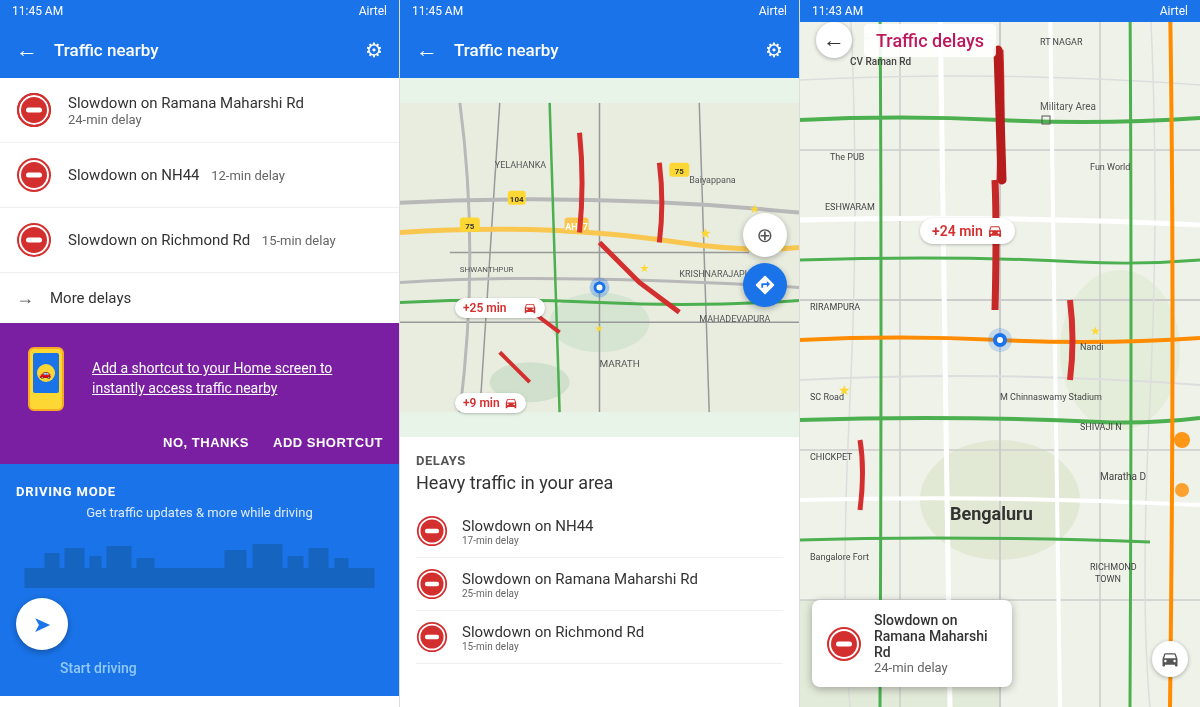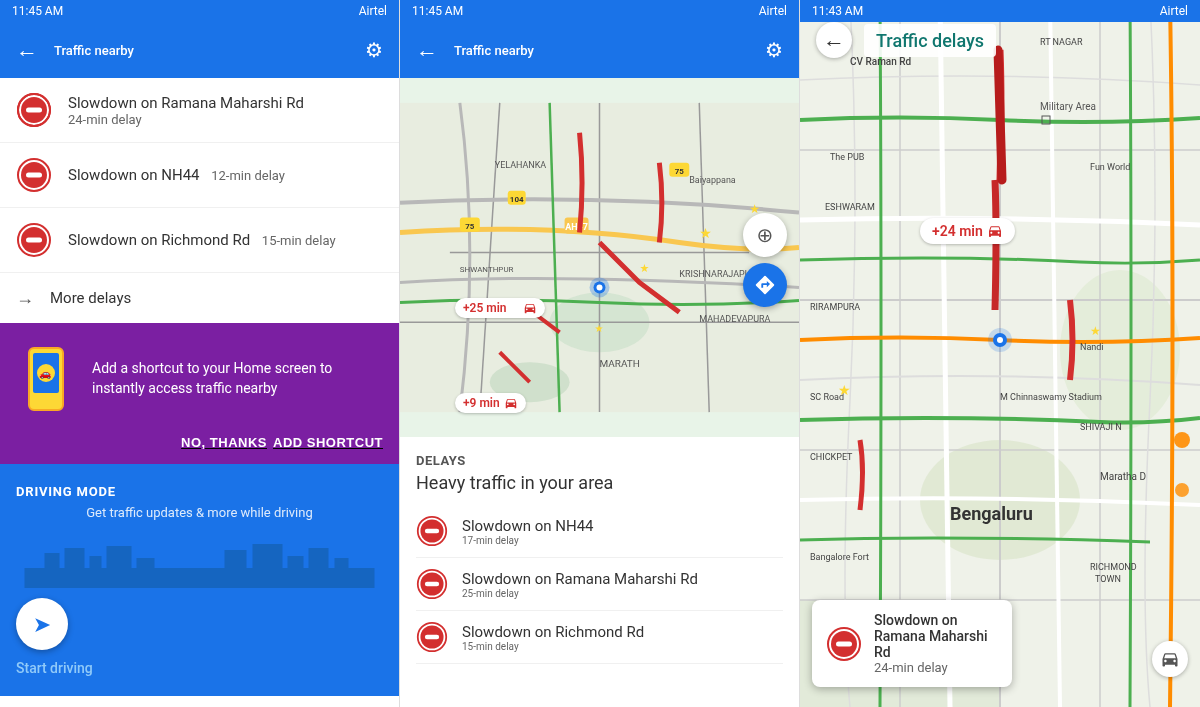--- a/index.html
+++ b/index.html
@@ -2,21 +2,21 @@
 <html><head>
   <meta charset="utf-8">
   <style>
     * { margin: 0; padding: 0; box-sizing: border-box; }
     body { width: 1200px; height: 707px; display: flex; font-family: 'Roboto', Arial, sans-serif; overflow: hidden; background: #fff; }
 
     
     .panel { width: 400px; height: 707px; display: flex; flex-direction: column; border-right: 1px solid #ddd; }
     .panel-header { background: #1a73e8; display: flex; align-items: center; padding: 0 16px; height: 56px; flex-shrink: 0; }
     .panel-header .back-icon { color: white; font-size: 22px; cursor: pointer; margin-right: 16px; }
-    .panel-header .title { color: white; font-size: 13px; font-weight: 500; flex: 1; }
+    .panel-header .title { color: white; font-size: 17px; font-weight: 500; flex: 1; }
     .panel-header .settings-icon { color: white; font-size: 20px; cursor: pointer; }
     .status-bar { background: #1a73e8; color: white; font-size: 12px; display: flex; justify-content: space-between; padding: 4px 12px; height: 22px; align-items: center; }
 
     .traffic-list { flex: 1; overflow-y: auto; }
     .traffic-item { display: flex; align-items: center; padding: 14px 16px; border-bottom: 1px solid #f0f0f0; }
     .traffic-item .no-entry-icon { width: 36px; height: 36px; margin-right: 16px; flex-shrink: 0; }
     .traffic-item .item-text .road-name { font-size: 15px; color: #333; }
     .traffic-item .item-text .delay { font-size: 13px; color: #666; }
     .more-delays { display: flex; align-items: center; padding: 14px 16px; cursor: pointer; }
     .more-delays .arrow-icon { font-size: 18px; color: #555; margin-right: 16px; }
@@ -38,21 +38,21 @@
     .delays-subtitle { font-size: 18px; color: #333; margin-bottom: 12px; }
     .delay-item { display: flex; align-items: center; padding: 10px 0; border-bottom: 1px solid #f0f0f0; }
     .delay-item .item-info .road { font-size: 15px; color: #333; }
     .delay-item .item-info .time { font-size: 10px; color: #666; }
     .delay-item .no-entry-icon { width: 32px; height: 32px; margin-right: 14px; flex-shrink: 0; }
 
     
     .panel3 { width: 400px; height: 707px; position: relative; overflow: hidden; background: #e8ede0; }
     .panel3-header { position: absolute; top: 22px; left: 0; right: 0; display: flex; align-items: center; padding: 0 16px; z-index: 20; }
     .panel3-header .back-icon { color: #333; font-size: 22px; background: white; width: 36px; height: 36px; border-radius: 50%; display: flex; align-items: center; justify-content: center; box-shadow: 0 1px 4px rgba(0,0,0,0.3); margin-right: 12px; cursor: pointer; }
-    .panel3-title { color: #0f766e; font-size: 18px; font-weight: 500; background: rgba(255,255,255,0.9); padding: 6px 12px; border-radius: 4px; }
+    .panel3-title { color: #be185d; font-size: 18px; font-weight: 500; background: rgba(255,255,255,0.9); padding: 6px 12px; border-radius: 4px; }
     .panel3-status { position: absolute; top: 0; left: 0; right: 0; background: #1a73e8; height: 22px; display: flex; justify-content: space-between; align-items: center; padding: 0 12px; z-index: 25; }
     .panel3-status span { color: white; font-size: 12px; }
 
     .info-card { position: absolute; bottom: 20px; left: 12px; background: white; border-radius: 8px; padding: 12px 14px; box-shadow: 0 2px 8px rgba(0,0,0,0.3); z-index: 20; max-width: 200px; display: flex; align-items: center; gap: 12px; }
     .info-card .card-icon { width: 36px; height: 36px; flex-shrink: 0; }
     .info-card .card-text .card-road { font-size: 14px; font-weight: 500; color: #333; }
     .info-card .card-text .card-delay { font-size: 13px; color: #666; }
     .info-card-right { position: absolute; bottom: 30px; right: 12px; background: white; border-radius: 50%; width: 36px; height: 36px; display: flex; align-items: center; justify-content: center; box-shadow: 0 1px 4px rgba(0,0,0,0.3); z-index: 20; }
     .road-gray { stroke: #999; stroke-width: 1.5; fill: none; }
     .badge-delay { position: absolute; background: white; border-radius: 16px; padding: 3px 8px; font-size: 12px; font-weight: 600; color: #d32f2f; display: flex; align-items: center; gap: 4px; box-shadow: 0 1px 3px rgba(0,0,0,0.25); z-index: 15; }
@@ -127,23 +127,23 @@
 
         <div style="width:60px; height:80px; margin-right:16px; flex-shrink:0; position:relative;">
           <div style="width:36px; height:64px; background:#fdd835; border-radius:6px; position:absolute; left:12px; top:8px; border:2px solid #f9a825;">
             <div style="width:26px; height:40px; background:#1a73e8; margin:4px auto; border-radius:2px; display:flex; align-items:center; justify-content:center;">
               <div style="width:18px; height:18px; background:#fdd835; border-radius:50%; display:flex; align-items:center; justify-content:center;">
                 <span style="color:#1a73e8; font-size:10px; font-weight:bold;">🚗</span>
               </div>
             </div>
           </div>
         </div>
-        <div style="color:white; font-size:14px; line-height:1.4;">Add a shortcut to your Home screen to instantly access traffic nearby</div>
-      </div>
-      <div style="display:flex; justify-content:flex-end; padding:0 16px 14px; gap:6px;text-decoration:underline;">
+        <div style="color:white; font-size:14px; line-height:1.4;text-decoration:underline;">Add a shortcut to your Home screen to instantly access traffic nearby</div>
+      </div>
+      <div style="display:flex; justify-content:flex-end; padding:0 16px 14px; gap:24px;">
         <button style="background:none; border:none; color:white; font-size:13px; font-weight:600; letter-spacing:0.5px; cursor:pointer;">NO, THANKS</button>
         <button style="background:none; border:none; color:white; font-size:13px; font-weight:600; letter-spacing:0.5px; cursor:pointer;">ADD SHORTCUT</button>
       </div>
     </div>
 
     <div style="background:#1a73e8; display:flex; flex-direction:column; padding:20px 16px; margin-top:0;">
       <div style="color:white; font-size:13px; font-weight:700; letter-spacing:0.8px; margin-bottom:6px;">DRIVING MODE</div>
       <div style="color:rgba(255,255,255,0.85); font-size:13px; margin-bottom:18px; text-align:center;">Get traffic updates &amp; more while driving</div>
 
       <div style="position:relative; width:100%; height:50px; margin-bottom:10px;">
@@ -157,21 +157,21 @@
           <rect x="200" y="12" width="22" height="18" fill="#1565c0"></rect>
           <rect x="228" y="6" width="30" height="24" fill="#1565c0"></rect>
           <rect x="263" y="18" width="16" height="12" fill="#1565c0"></rect>
           <rect x="284" y="10" width="20" height="20" fill="#1565c0"></rect>
           <rect x="310" y="20" width="14" height="10" fill="#1565c0"></rect>
         </svg>
       </div>
       <div style="width:52px; height:52px; background:white; border-radius:50%; display:flex; align-items:center; justify-content:center; box-shadow:0 2px 6px rgba(0,0,0,0.3); margin-bottom:10px; cursor:pointer;">
         <span style="color:#1a73e8; font-size:22px;">➤</span>
       </div>
-      <span style="color:#90caf9; font-size:14px; font-weight:500; cursor:pointer;">Start driving</span>
+      <span style="color:#90caf9; font-size:14px; font-weight:500; cursor:pointer;margin-left:44px;">Start driving</span>
     </div>
   </div>
 </div>
 
 <div class="panel2">
 
   <div class="status-bar">
     <span>11:45 AM</span>
     <span>Airtel</span>
   </div>

